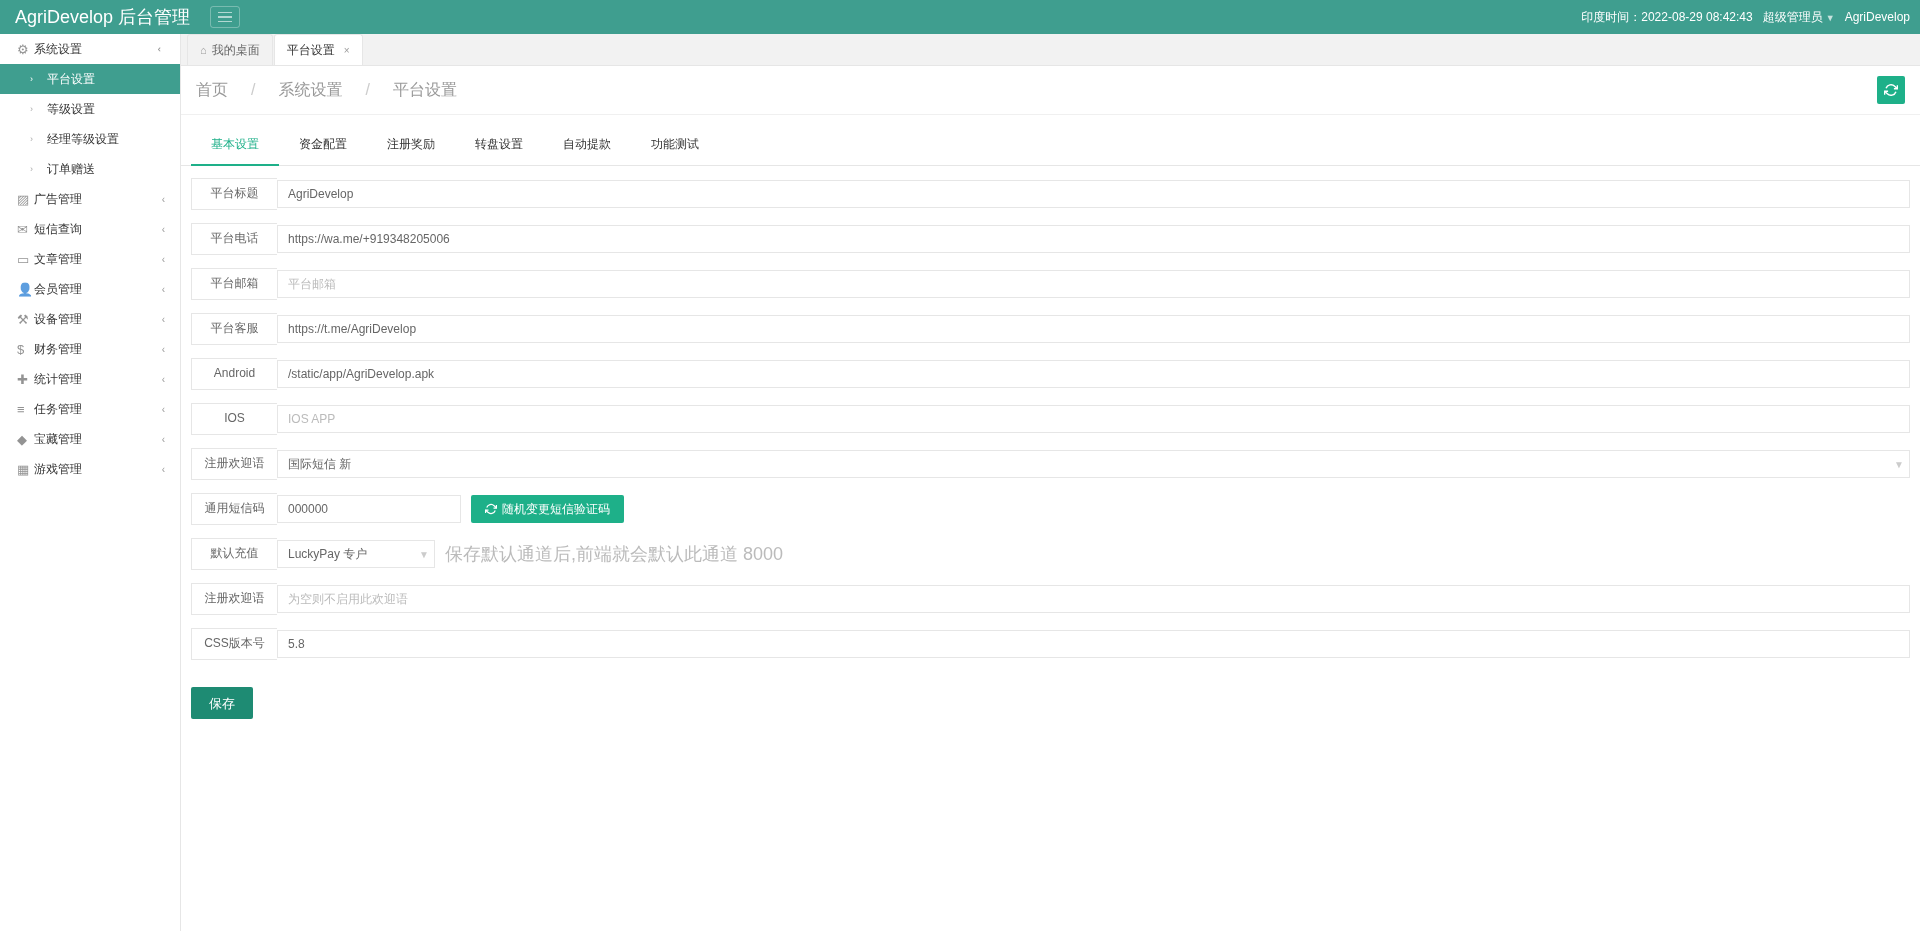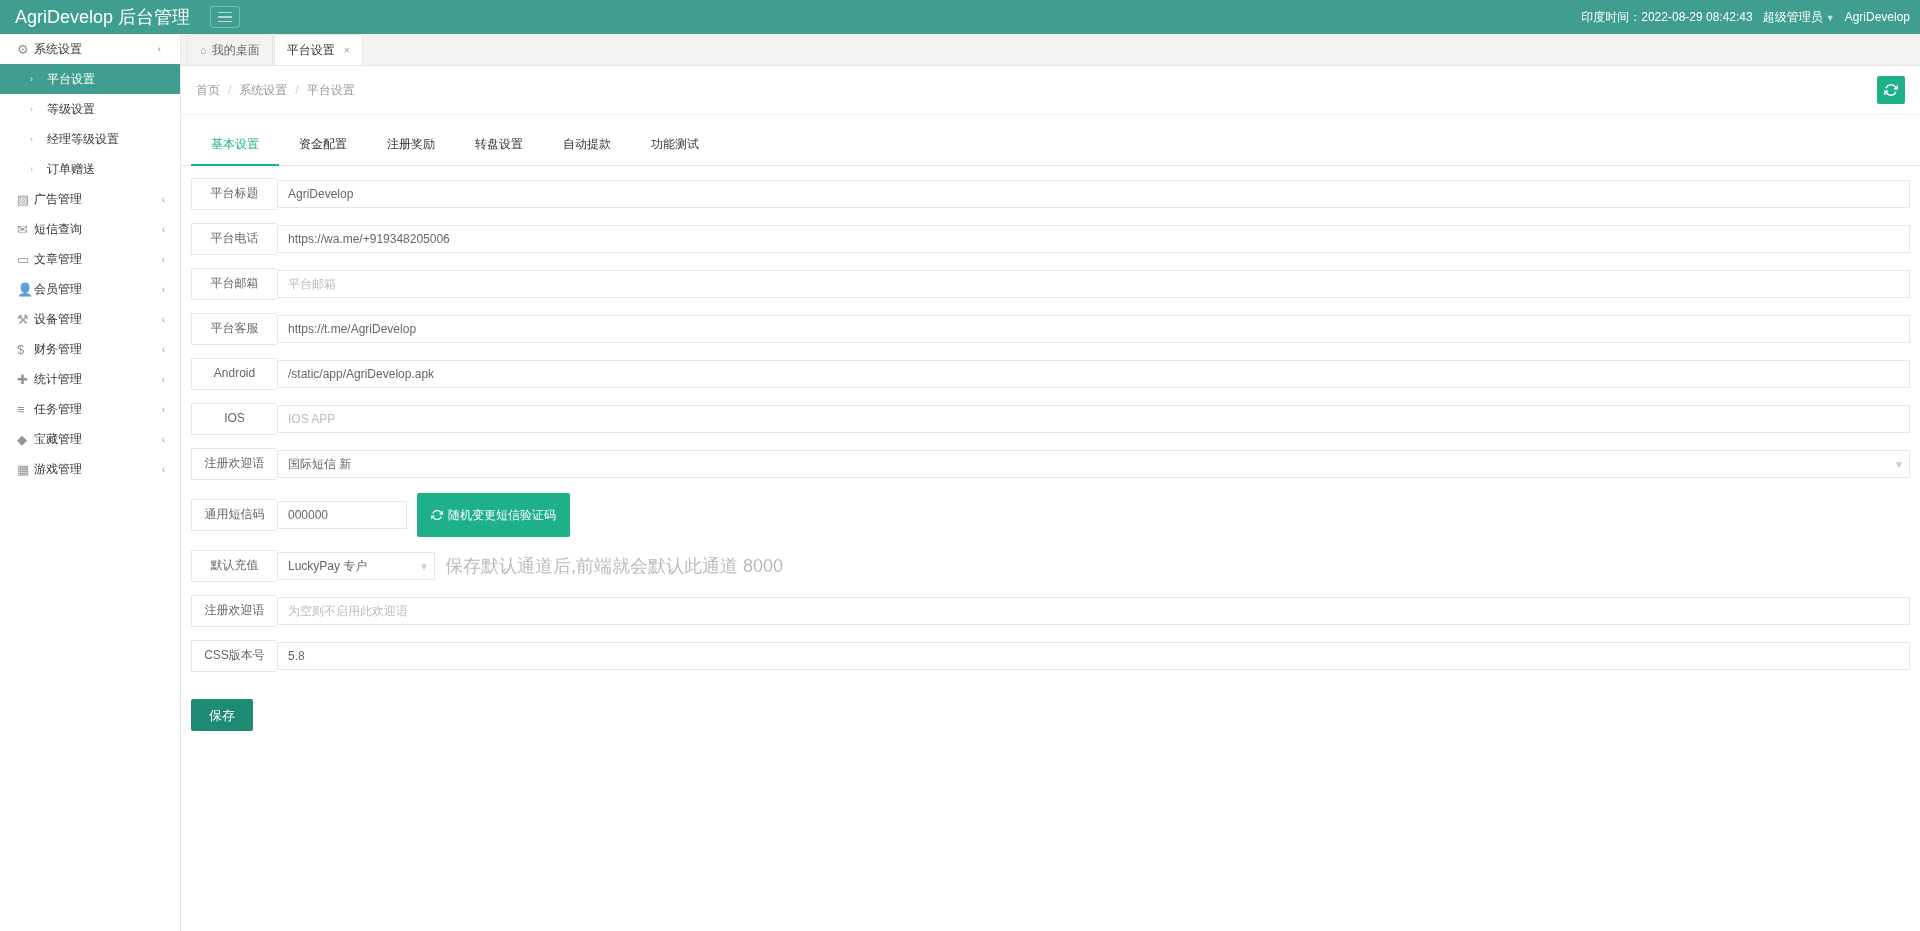--- a/index.html
+++ b/index.html
@@ -74,21 +74,21 @@
     .tab .tab-icon { opacity: 0.6; font-size: 11px; }
     .tab .tab-close { opacity: 0.5; font-size: 10px; margin-left: 4px; }
 
     .content { flex: 1; padding: 0; overflow: auto; }
     
     .breadcrumb-row {
       display: flex; align-items: center;
       padding: 10px 15px;
       border-bottom: 1px solid #f0f0f0;
     }
-    .breadcrumb { display: flex; gap: 8px; color: #999; font-size: 12px; align-items: center; }
+    .breadcrumb { display: flex; gap: 23px; color: #999; font-size: 16px; align-items: center; }
     .breadcrumb .sep { color: #ccc; }
     .breadcrumb .last { color: #999; }
     .refresh-btn {
       margin-left: auto;
       width: 28px; height: 28px;
       background: #1eb089;
       border-radius: 2px;
       display: flex; align-items: center; justify-content: center;
       color: #fff;
       cursor: pointer;
@@ -131,33 +131,33 @@
     .form-input, .form-select {
       height: 28px;
       border: 1px solid #e6e6e6;
       padding: 0 10px;
       font-size: 12px;
       color: #666;
       outline: none;
       background: #fff;
     }
     .form-input.full { flex: 1; }
-    .form-input.narrow { width: 130px; }
+    .form-input.narrow { width: 184px; }
     .form-select-wrap {
       position: relative;
       width: 158px;
     }
     .form-select-wrap .form-input { width: 100%; padding-right: 24px; }
     .form-select-wrap .sel-arrow {
       position: absolute; right: 6px; top: 50%; transform: translateY(-50%);
       color: #ccc; font-size: 10px; pointer-events: none;
     }
     .form-input::placeholder { color: #bbb; }
     .inline-btn {
-      height: 44px;
+      height: 28px;
       margin-left: 10px;
       padding: 0 14px;
       background: #1eb089;
       color: #fff;
       border: none;
       border-radius: 2px;
       font-size: 12px;
       cursor: pointer;
       display: inline-flex; align-items: center; gap: 5px;
     }

